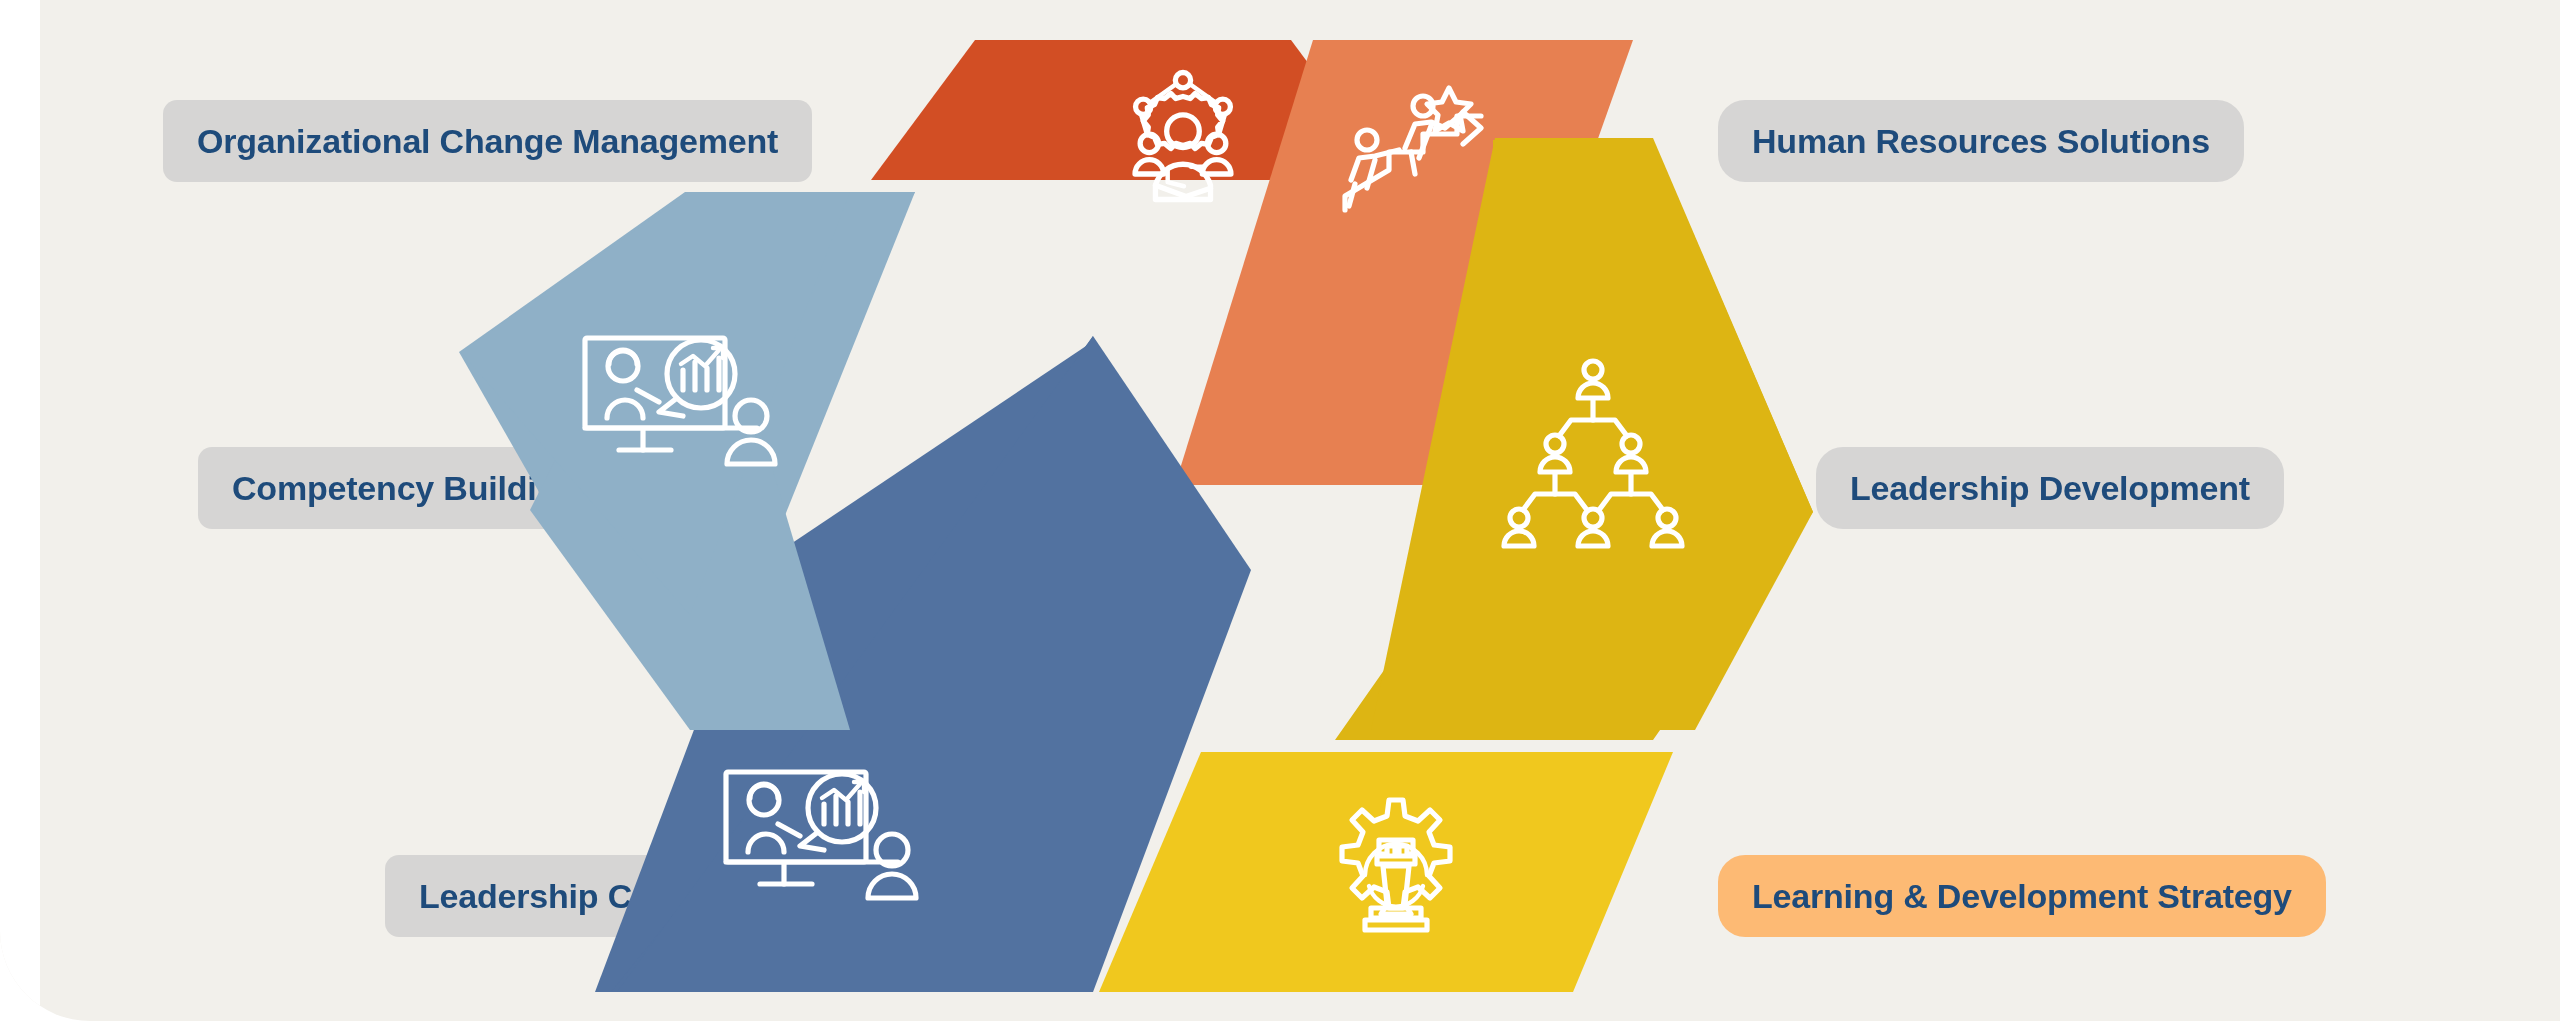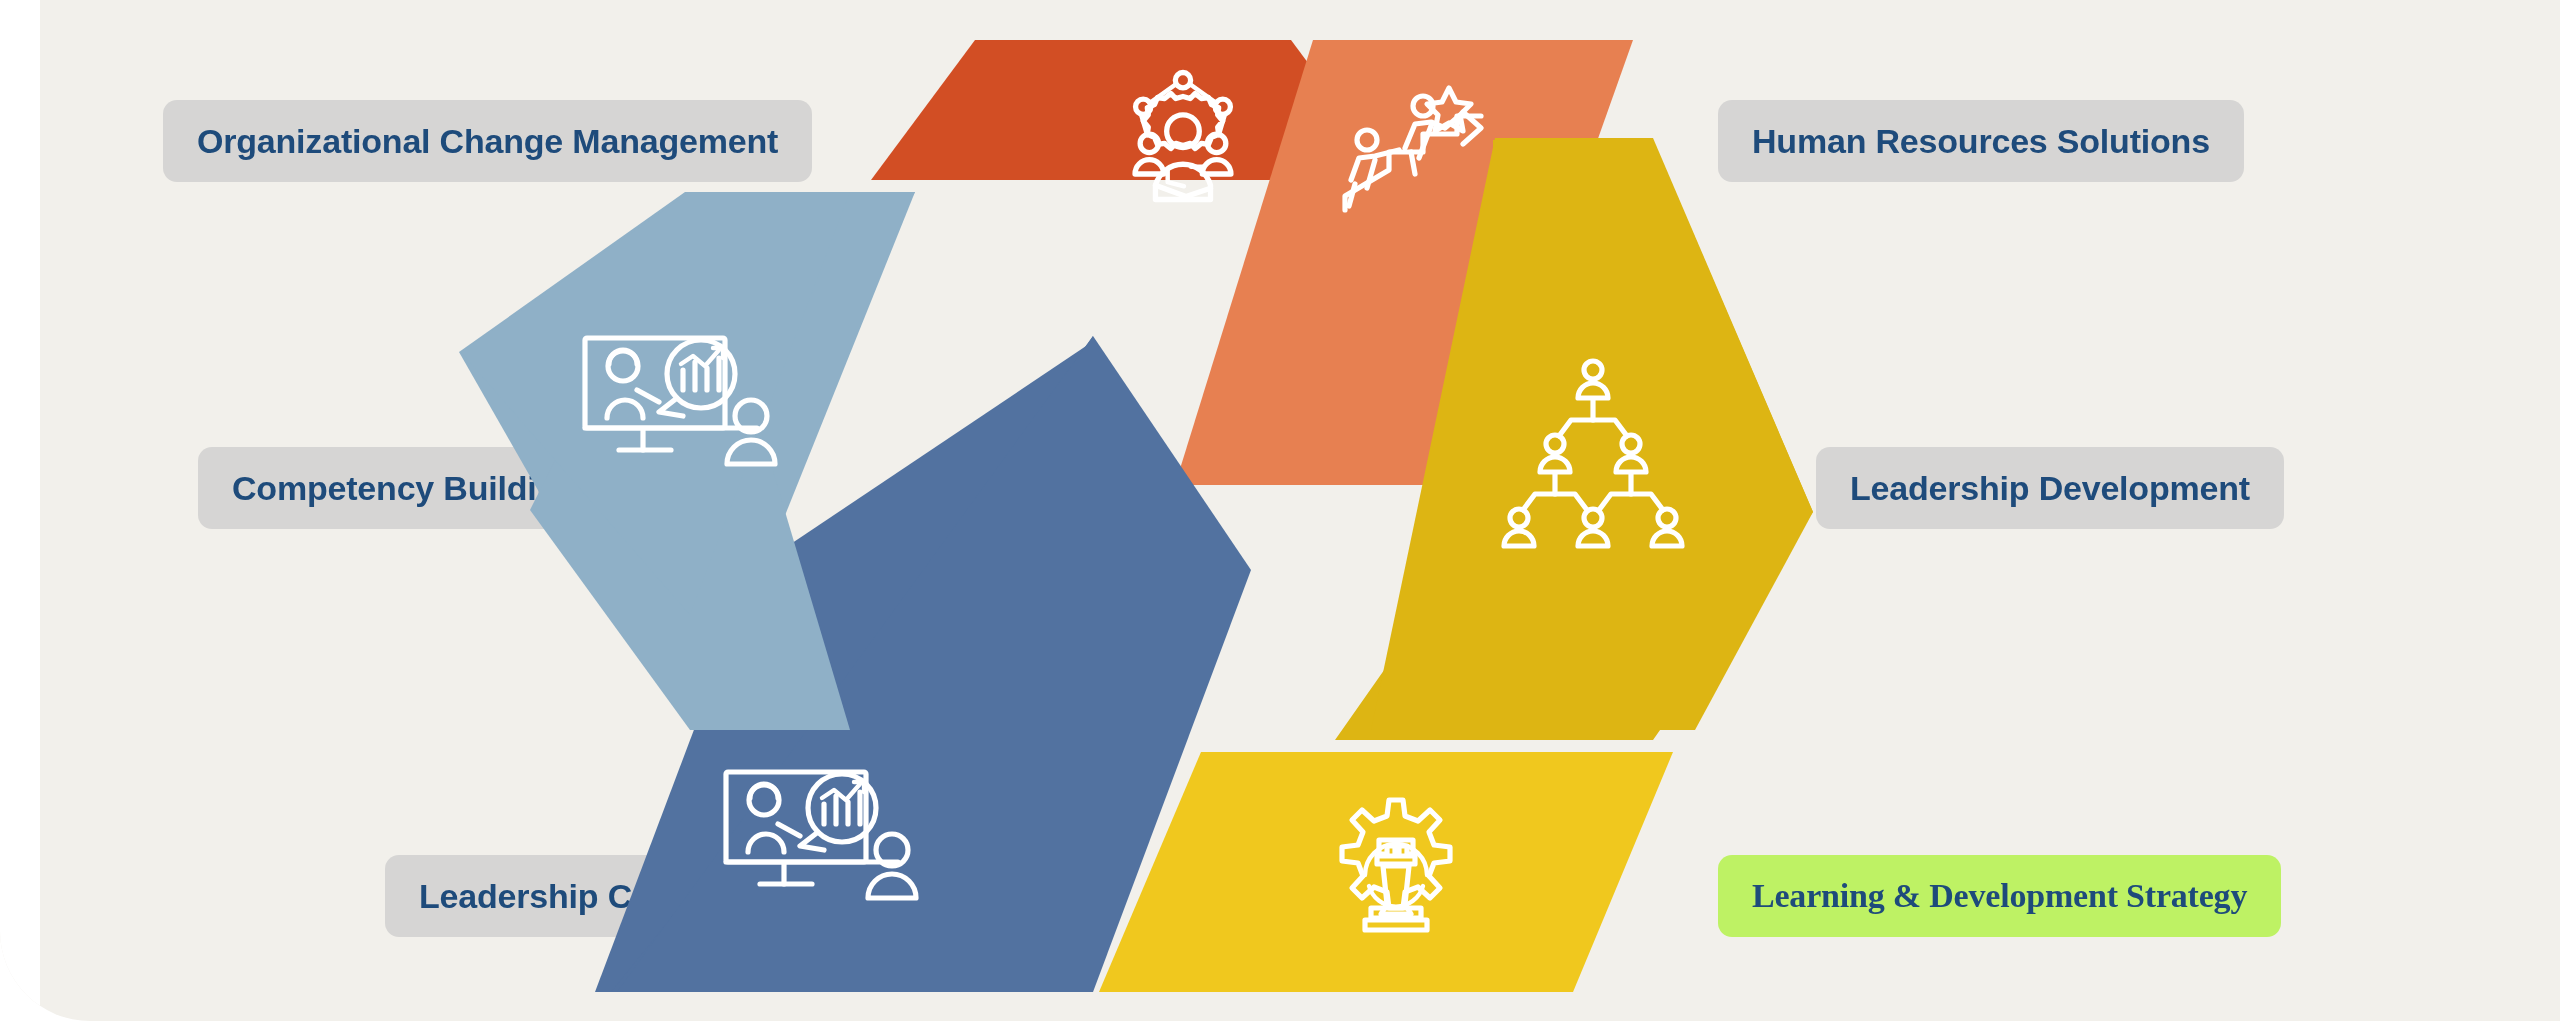--- a/index.html
+++ b/index.html
@@ -34,21 +34,21 @@
     border-radius:14px;
     padding:0 34px;
     height:82px;
     color:#1E4B7B;
     font-size:34px;
     font-weight:600;
     letter-spacing:-0.2px;
     white-space:nowrap;
   }
   .pill.left  { justify-content:flex-start; }
-  .pill.right { justify-content:flex-end; }
+  .pill.right { justify-content:flex-end;border-radius:27px; }
 
   #pill-ocm { left:163px;  top:100px; }
   #pill-cb  { left:198px;  top:447px; }
   #pill-lc  { left:385px;  top:855px; }
   #pill-hrs { left:1718px; top:100px; }
   #pill-ld  { left:1816px; top:447px; }
   #pill-lds { left:1718px; top:855px; }
 
   
   #wheel {
@@ -83,21 +83,21 @@
   </div>
 
   <div class="pill right" id="pill-hrs" style="background: rgb(214, 213, 212); color: rgb(30, 75, 123);">
     <span>Human Resources Solutions</span>
   </div>
 
   <div class="pill right" id="pill-ld" style="background: rgb(214, 213, 212); color: rgb(30, 75, 123);">
     <span>Leadership Development</span>
   </div>
 
-  <div class="pill right" id="pill-lds" style="background: #bef264; color: rgb(30, 75, 123); font-family: Liberation Serif, serif;">
+  <div class="pill right" id="pill-lds" style="background: #fdba74; color: rgb(30, 75, 123);">
     <span>Learning &amp; Development Strategy</span>
   </div>
 
   <div id="wheel">
     <svg viewBox="0 0 1100 965" xmlns="http://www.w3.org/2000/svg">
 
       <g>
         <polygon class="seg" points="240,10 556,10 660,150 136,150" fill="#D24E24"></polygon>
 
         <g class="icon-g" transform="translate(398,42) scale(1.02)">

